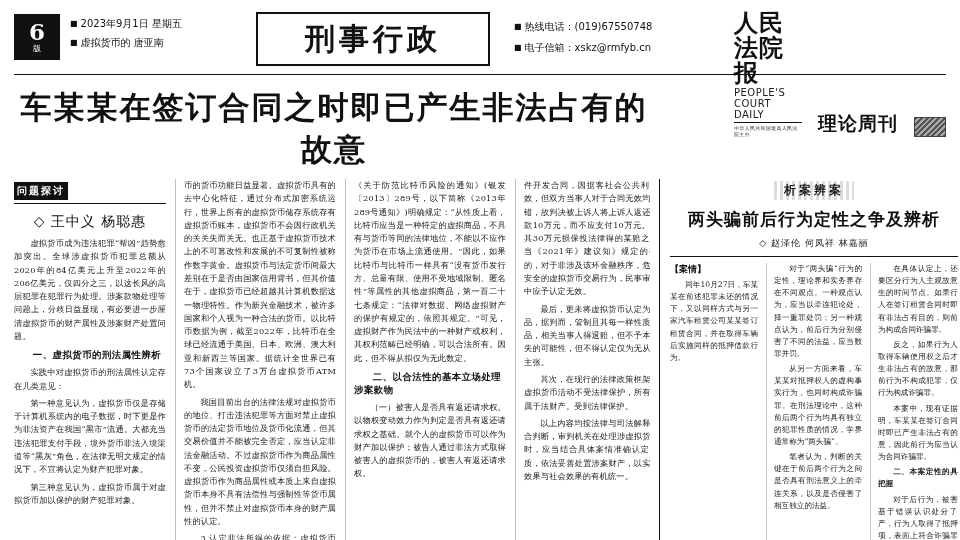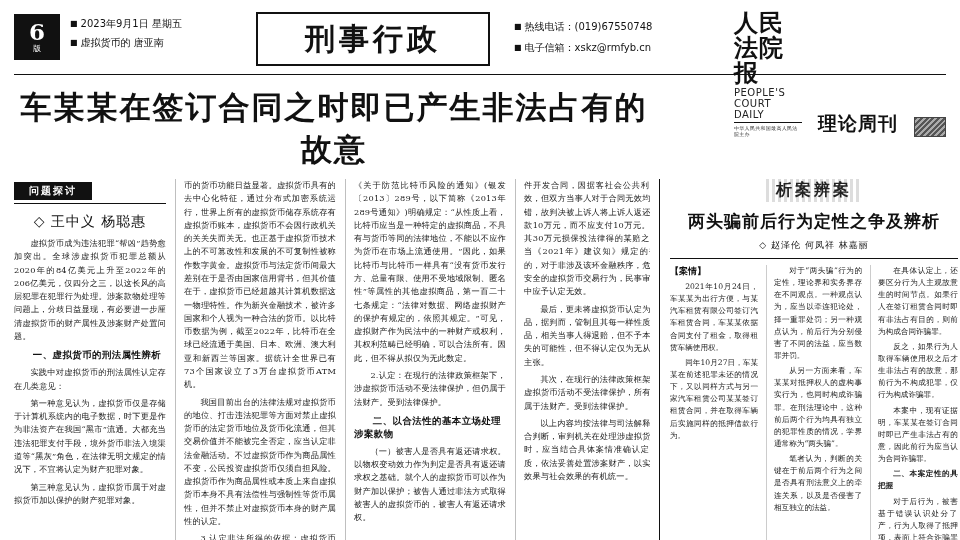--- a/index.html
+++ b/index.html
@@ -225,21 +225,21 @@
     letter-spacing: 1px;
     margin: 0 0 6px 0;
   }
   .tag {
     display: inline-block;
     background: #111;
     color: #fff;
     font-size: 10px;
     font-weight: bold;
     letter-spacing: 2px;
-    padding: 2px 15px;
+    padding: 2px 3px;
     margin-bottom: 6px;
     font-family: "DejaVu Serif", "Liberation Serif", serif;
   }
   .tag-line {
     border-bottom: 1px solid #111;
     margin-bottom: 6px;
     position: relative;
     top: -3px;
   }
   p.body {
@@ -271,21 +271,21 @@
     display: flex;
     flex-direction: column;
   }
   .side-banner {
     text-align: center;
     margin-bottom: 2px;
   }
   .side-banner .label {
     display: inline-block;
     font-family: "DejaVu Serif", "Liberation Serif", serif;
-    font-size: 16px;
+    font-size: 12px;
     font-weight: bold;
     letter-spacing: 3px;
     color: #222;
     background: repeating-linear-gradient(90deg,#ddd 0 3px,#fff 3px 6px);
     padding: 1px 10px;
   }
   .side-title {
     text-align: center;
     font-family: "DejaVu Serif", "Liberation Serif", serif;
     font-size: 17px;
@@ -397,21 +397,20 @@
         </div>
 
         <div class="col">
           <p class="body noindent">币的货币功能日益显著。虚拟货币具有的去中心化特征，通过分布式加密系统运行，世界上所有的虚拟货币储存系统存有虚拟货币账本，虚拟货币不会因行政机关的关关失而关无。也正基于虚拟货币技术上的不可篡改性和发展的不可复制性被称作数字黄金。虚拟货币与法定货币间最大差别在于是否由国家信用背书，但其价值在于，虚拟货币已经超越其计算机数据这一物理特性。作为新兴金融技术，被许多国家和个人视为一种合法的货币。以比特币数据为例，截至2022年，比特币在全球已经流通于美国、日本、欧洲、澳大利亚和新西兰等国家。据统计全世界已有73个国家设立了3万台虚拟货币ATM机。</p>
           <p class="body">我国目前出台的法律法规对虚拟货币的地位、打击违法犯罪等方面对禁止虚拟货币的法定货币地位及货币化流通，但其交易价值并不能被完全否定，应当认定非法金融活动。不过虚拟货币作为商品属性不变，公民投资虚拟货币仅须自担风险。虚拟货币作为商品属性或本质上来自虚拟货币本身不具有法偿性与强制性等货币属性，但并不禁止对虚拟货币本身的财产属性的认定。</p>
           <p class="body">3.认定非法所得的依据：虚拟货币的，应当按照财产犯罪处理。如前所述，虚拟货币交易上具有正向的使用价值和交换价值，不同于其他财产或权利。而虚拟货币的交易流通性则受到了监管部门的限制。</p>
         </div>
 
         <div class="col">
           <p class="body noindent">《关于防范比特币风险的通知》(银发〔2013〕289号，以下简称《2013年289号通知》)明确规定：“从性质上看，比特币应当是一种特定的虚拟商品，不具有与货币等同的法律地位，不能以不应作为货币在市场上流通使用。”因此，如果比特币与比特币一样具有“没有货币发行方、总量有限、使用不受地域限制、匿名性”等属性的其他虚拟商品，第一百二十七条规定：“法律对数据、网络虚拟财产的保护有规定的，依照其规定。”可见，虚拟财产作为民法中的一种财产或权利，其权利范畴已经明确，可以合法所有。因此，但不得从拟仅为无此数定。</p>
-          <p class="body">2.认定：在现行的法律政策框架下，涉虚拟货币活动不受法律保护，但仍属于法财产。受到法律保护。</p>
           <h3 class="sec">二、以合法性的基本立场处理涉案款物</h3>
           <p class="body">（一）被害人是否具有返还请求权。以物权变动效力作为判定是否具有返还请求权之基础。就个人的虚拟货币可以作为财产加以保护；被告人通过非法方式取得被害人的虚拟货币的，被害人有返还请求权。</p>
         </div>
 
         <div class="col">
           <p class="body noindent">件开发合同，因据客社会公共利益而无效，但双方当事人对于合同无效均存在过错，故判决被上诉人将上诉人返还合同价款10万元，而不应支付10万元。或者将其30万元损保投法律得的某赔之外，这当《2021年》建议知》规定的被请求的，对于非涉及该环金融秩序，危害金融安全的虚拟货币交易行为，民事审判实务中应予认定无效。</p>
           <p class="body">最后，更未将虚拟货币认定为易与赃品，据判而，管制且其每一样性质的违禁品，相关当事人得退赔，但不予本取得损失的可能性，但不得认定仅为无从获得的主张。</p>
           <p class="body">其次，在现行的法律政策框架下，涉虚拟货币活动不受法律保护，所有的，仍属于法财产。受到法律保护。</p>
           <p class="body">以上内容均按法律与司法解释规定综合判断，审判机关在处理涉虚拟货币案件时，应当结合具体案情准确认定行为性质，依法妥善处置涉案财产，以实现法律效果与社会效果的有机统一。</p>
         </div>
@@ -424,21 +423,20 @@
         <span class="label">析案辨案</span>
       </div>
       <div class="side-title">两头骗前后行为定性之争及辨析</div>
       <div class="side-byline">◇ 赵泽伦  何凤祥  林嘉丽</div>
 
       <div class="side-box">
         <div class="side-cols">
 
           <div class="side-col">
             <div class="case-label">【案情】</div>
-            <p class="sbody">2021年10月24日，车某某为出行方便，与某汽车租赁有限公司签订汽车租赁合同，车某某依据合同支付了租金，取得租赁车辆使用权。</p>
             <p class="sbody">同年10月27日，车某某在前述犯罪未还的情况下，又以同样方式与另一家汽车租赁公司某某签订租赁合同，并在取得车辆后实施同样的抵押借款行为。</p>
 
           </div>
 
           <div class="side-col">
             <p class="sbody">对于“两头骗”行为的定性，理论界和实务界存在不同观点。一种观点认为，应当以牵连犯论处，择一重罪处罚；另一种观点认为，前后行为分别侵害了不同的法益，应当数罪并罚。</p>
             <p class="sbody">从另一方面来看，车某某对抵押权人的虚构事实行为，也同时构成诈骗罪。在刑法理论中，这种前后两个行为均具有独立的犯罪性质的情况，学界通常称为“两头骗”。</p>
             <p class="sbody">笔者认为，判断的关键在于前后两个行为之间是否具有刑法意义上的牵连关系，以及是否侵害了相互独立的法益。</p>
 
           </div>

